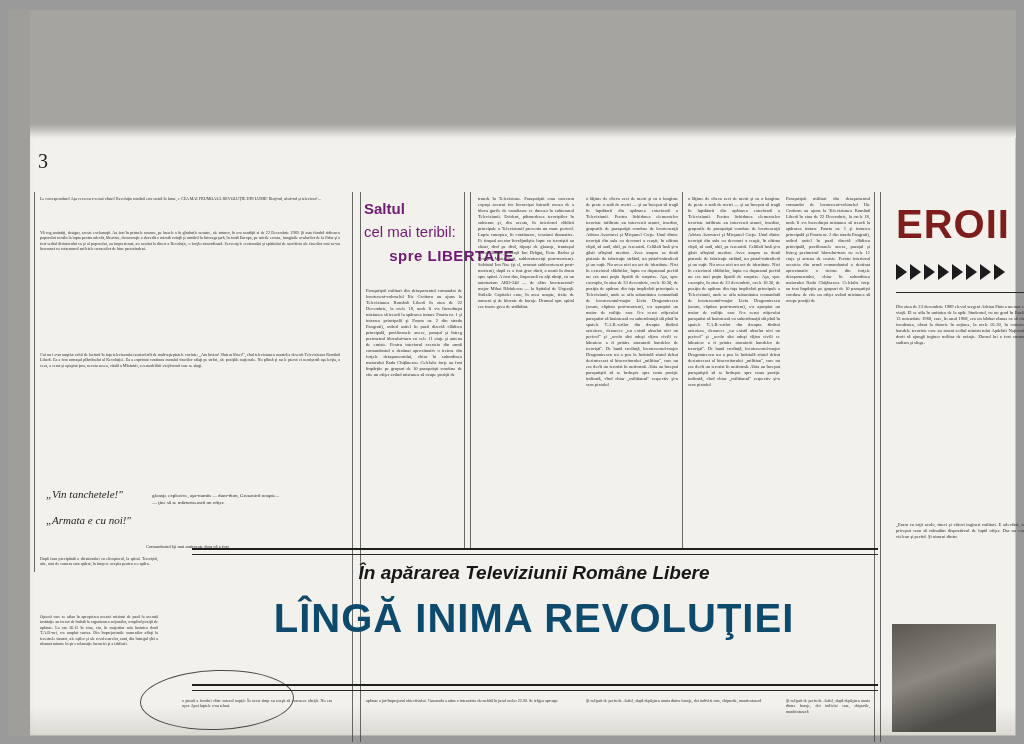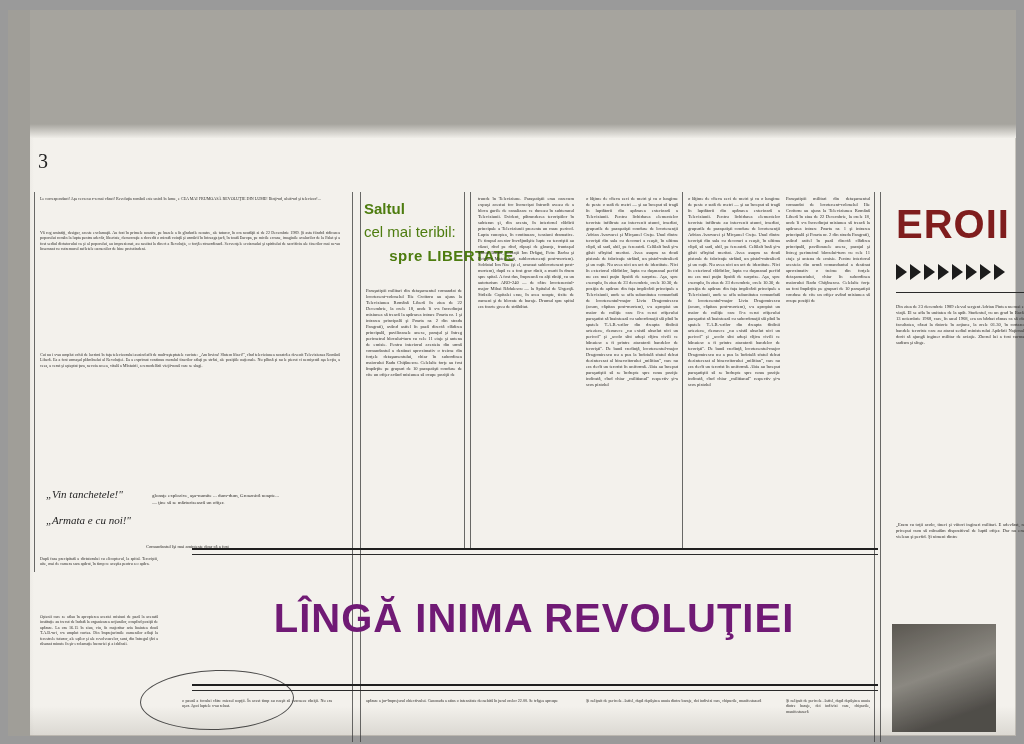--- a/index.html
+++ b/index.html
@@ -33,30 +33,30 @@
   .vline{width:1px;background:#3a3a3a;opacity:.75;}
 
   
   .col{position:absolute;color:#2e2c29;font-family:"Liberation Serif",serif;
        text-align:justify;overflow:hidden;}
   .tiny{font-size:4.1px;line-height:5.4px;}
   .tiny2{font-size:4.6px;line-height:6.0px;}
   .blurtext{filter:blur(.25px);}
 
   
-  .c2head{position:absolute;left:352px;top:192px;width:148px;color:#4d7c0f;}
+  .c2head{position:absolute;left:352px;top:192px;width:148px;color:#701a75;}
   .c2head .l1{font-family:"Liberation Sans",sans-serif;font-weight:bold;font-size:15px;}
   .c2head .l2{font-family:"Liberation Sans",sans-serif;font-weight:normal;font-size:15px;margin-top:6px;}
   .c2head .l3{font-family:"Liberation Sans",sans-serif;font-weight:bold;font-size:15px;margin-top:7px;letter-spacing:.5px;text-align:right;}
 
   
   .subhead{position:absolute;left:196px;top:556px;width:470px;text-align:center;
      font-family:"Liberation Sans",sans-serif;font-style:italic;font-weight:bold;font-size:19px;color:#171717;}
   .bighead{position:absolute;left:186px;top:592px;width:490px;text-align:center;
-     font-family:"Liberation Sans",sans-serif;font-weight:bold;font-size:40px;letter-spacing:1px;color:#701a75;}
+     font-family:"Liberation Sans",sans-serif;font-weight:bold;font-size:40px;letter-spacing:1px;color:#0c4a6e;}
 
   
   .eroii{position:absolute;left:886px;top:212px;width:138px;height:60px;overflow:hidden;}
   .eroii .txt{font-family:"Liberation Sans",sans-serif;font-weight:bold;font-size:40px;
       color:#7f1d1d;letter-spacing:1px;}
   .chev{position:absolute;left:886px;top:272px;width:120px;height:18px;}
   .chev span{display:inline-block;width:0;height:0;border-left:11px solid #1c1c1c;
       border-top:8px solid transparent;border-bottom:8px solid transparent;margin-right:3px;}
 
   .photo{position:absolute;background:#6f6b64;filter:contrast(.9);}
@@ -131,20 +131,21 @@
       <div class="hr-thin" style="left:862px;top:100px;width:136px;"></div>
       <div class="col tiny2" style="left:862px;top:112px;width:136px;height:214px;">Din ziua de 23 decembrie 1989 elevul sergent Adrian Pintea nu mai era în viaţă. El se afla în unitatea de la apăt. Studentul, cu un grad în Bacău, la 13 noiembrie 1968, care, în anul 1968, era un bărbat rămas ca să obsevă facultatea, căzut la datorie în acţiune, la orele 01.30, în cortarea cu bandele teroriste care au atacat sediul ministerului Apărării Naţionale. A dorit să ajungă inginer militar de aviaţie. Zborul lui a fost curmat cu sadism şi sînge.</div>
       <div class="col tiny2" style="left:862px;top:330px;width:136px;height:66px;">„Eram cu toţii acolo, tineri şi viitori ingineri militari. E adevărat, nu ne pricepui cum să mînuiăm dispozitivul de luptă ofiţer. Dar nu era pre vielean şi perfid. Şi nimeni dintre</div>
       <div class="photo portrait" style="left:858px;top:432px;width:104px;height:108px;"></div>
 
       <div class="hr-thick" style="left:158px;top:356px;width:686px;"></div>
       <div class="hr-thin" style="left:158px;top:362px;width:686px;"></div>
       <div class="hr-thick" style="left:158px;top:492px;width:686px;"></div>
       <div class="hr-thin" style="left:158px;top:498px;width:686px;"></div>
 
+      <div class="subhead" style="left:170px;top:370px;width:660px;">În apărarea Televiziunii Române Libere</div>
       <div class="bighead" style="left:160px;top:404px;width:680px;">LÎNGĂ  INIMA  REVOLUŢIEI</div>
 
       <div class="col tiny blurtext" style="left:148px;top:506px;width:150px;height:44px;">o pauză a focului către miezul nopţii. În acest timp au reuşit să evacueze răniţii. Nu era uşor. Apoi luptele s-au reluat.</div>
       <div class="col tiny blurtext" style="left:332px;top:506px;width:196px;height:44px;">apărare a jur-împrejurul obiectivului. Canonada a atins o intensitate deosebită în jurul orelor 22.00. Se trăgea aproape</div>
       <div class="col tiny blurtext" style="left:552px;top:506px;width:190px;height:44px;">Şi nelipsit de pericole. Astfel, după depăşirea unuia dintre baraje, doi indivizi care, chipurile, manifestaseră</div>
       <div class="col tiny blurtext" style="left:752px;top:506px;width:84px;height:44px;">Şi nelipsit de pericole. Astfel, după depăşirea unuia dintre baraje, doi indivizi care, chipurile, manifestaseră</div>
     </div>
   </div>
 </div>
 

